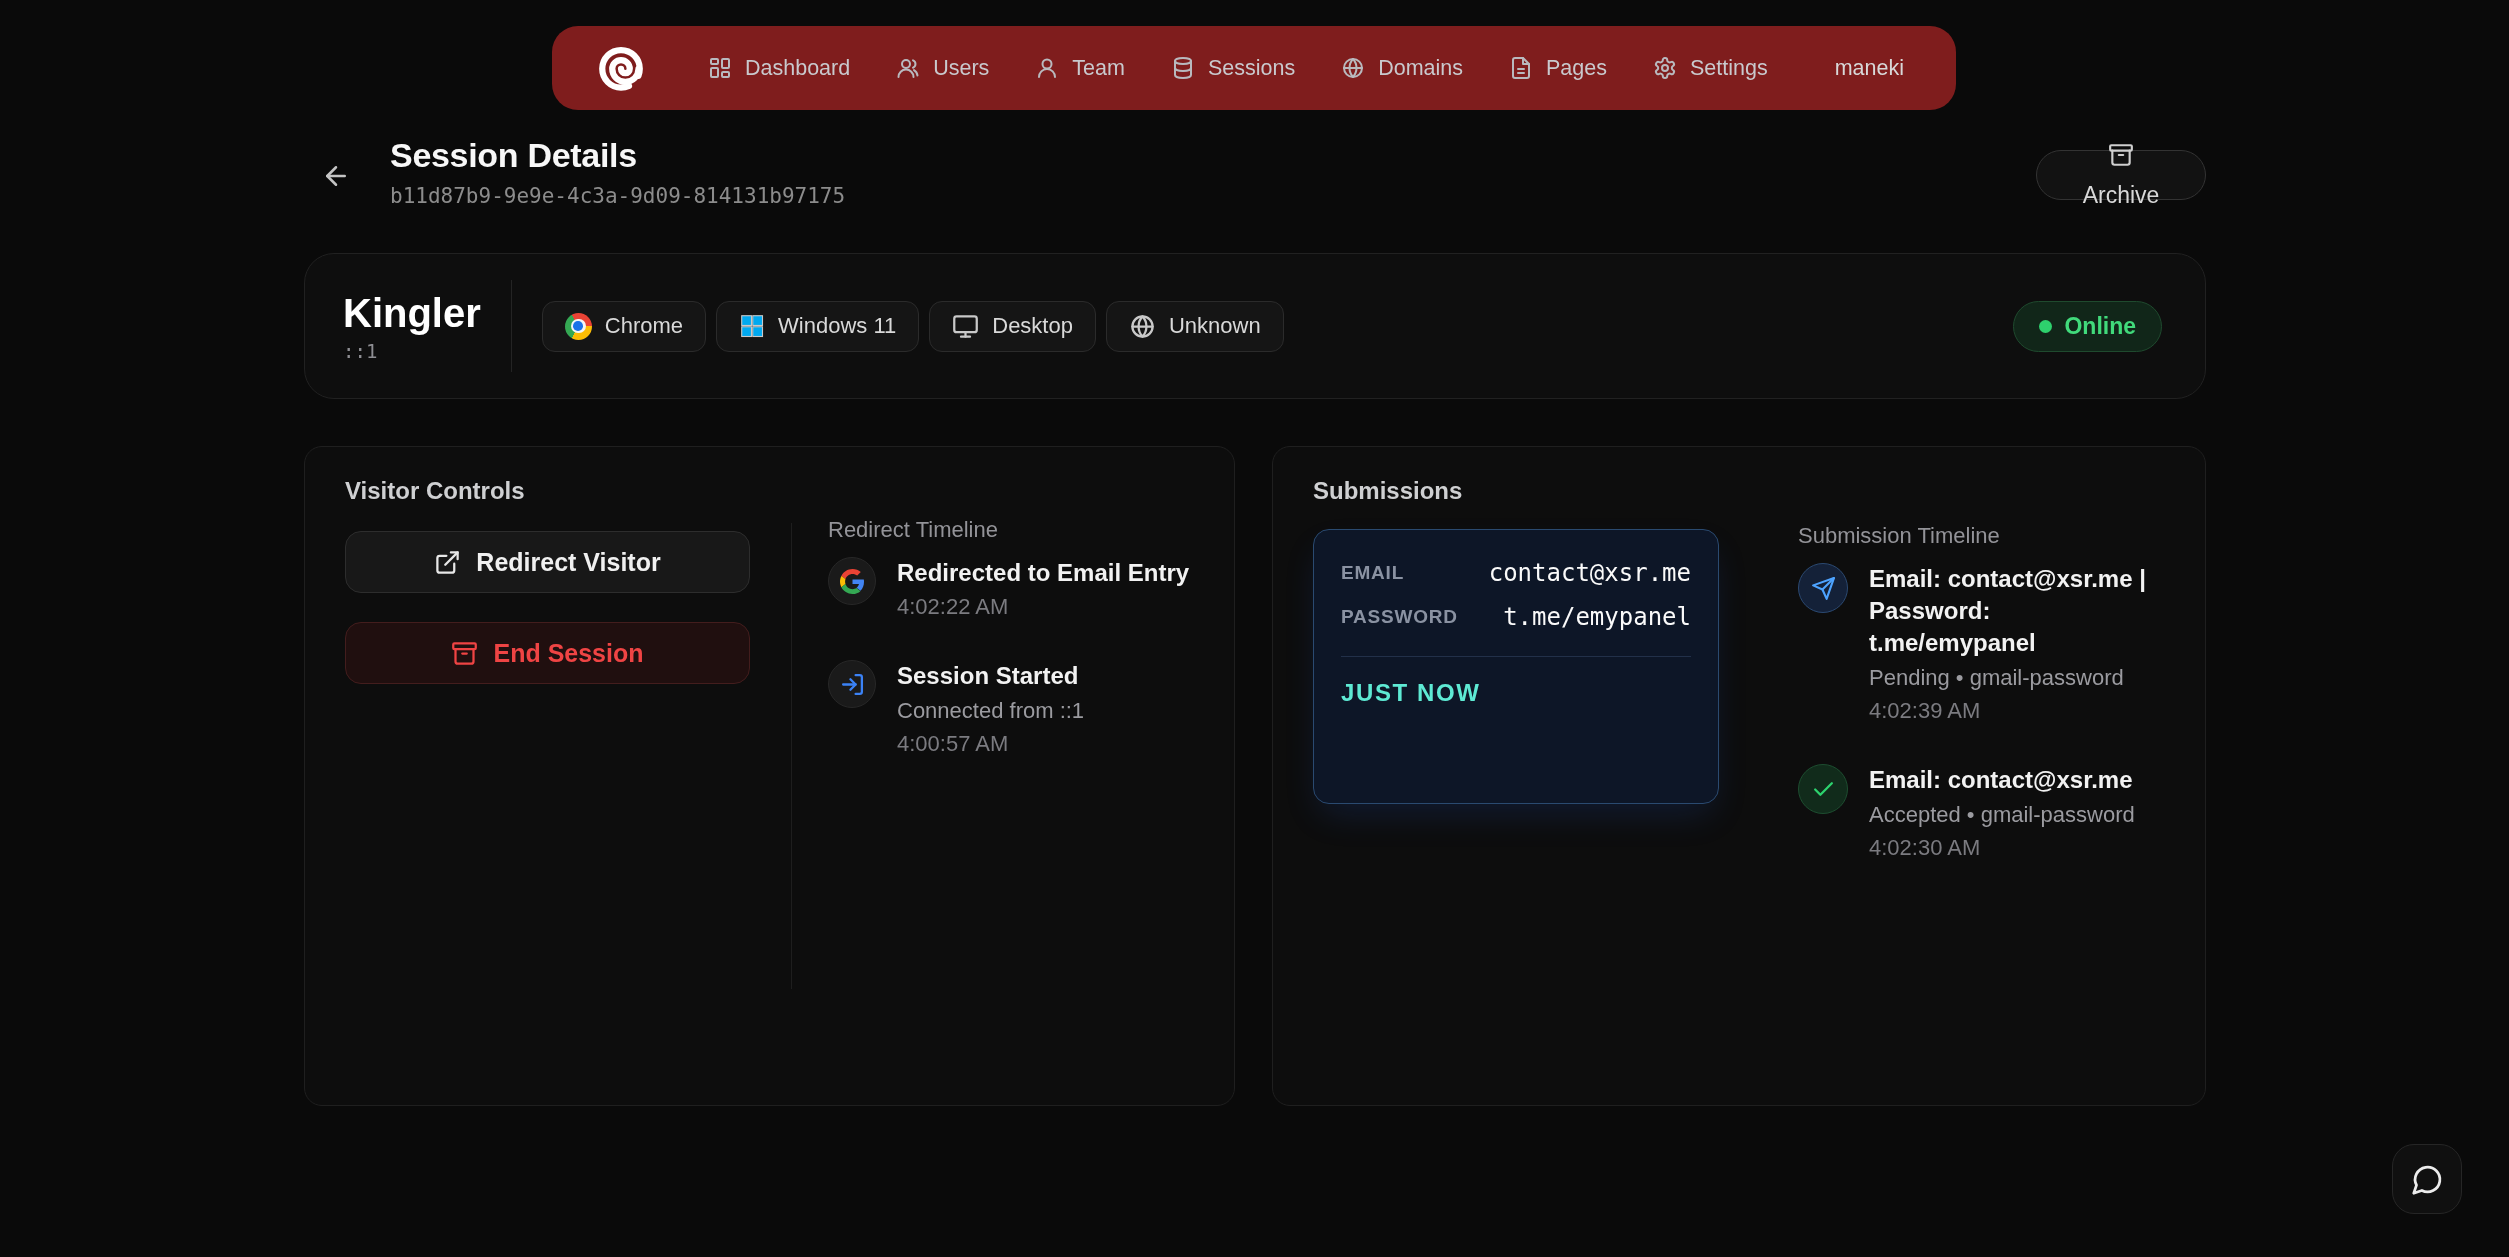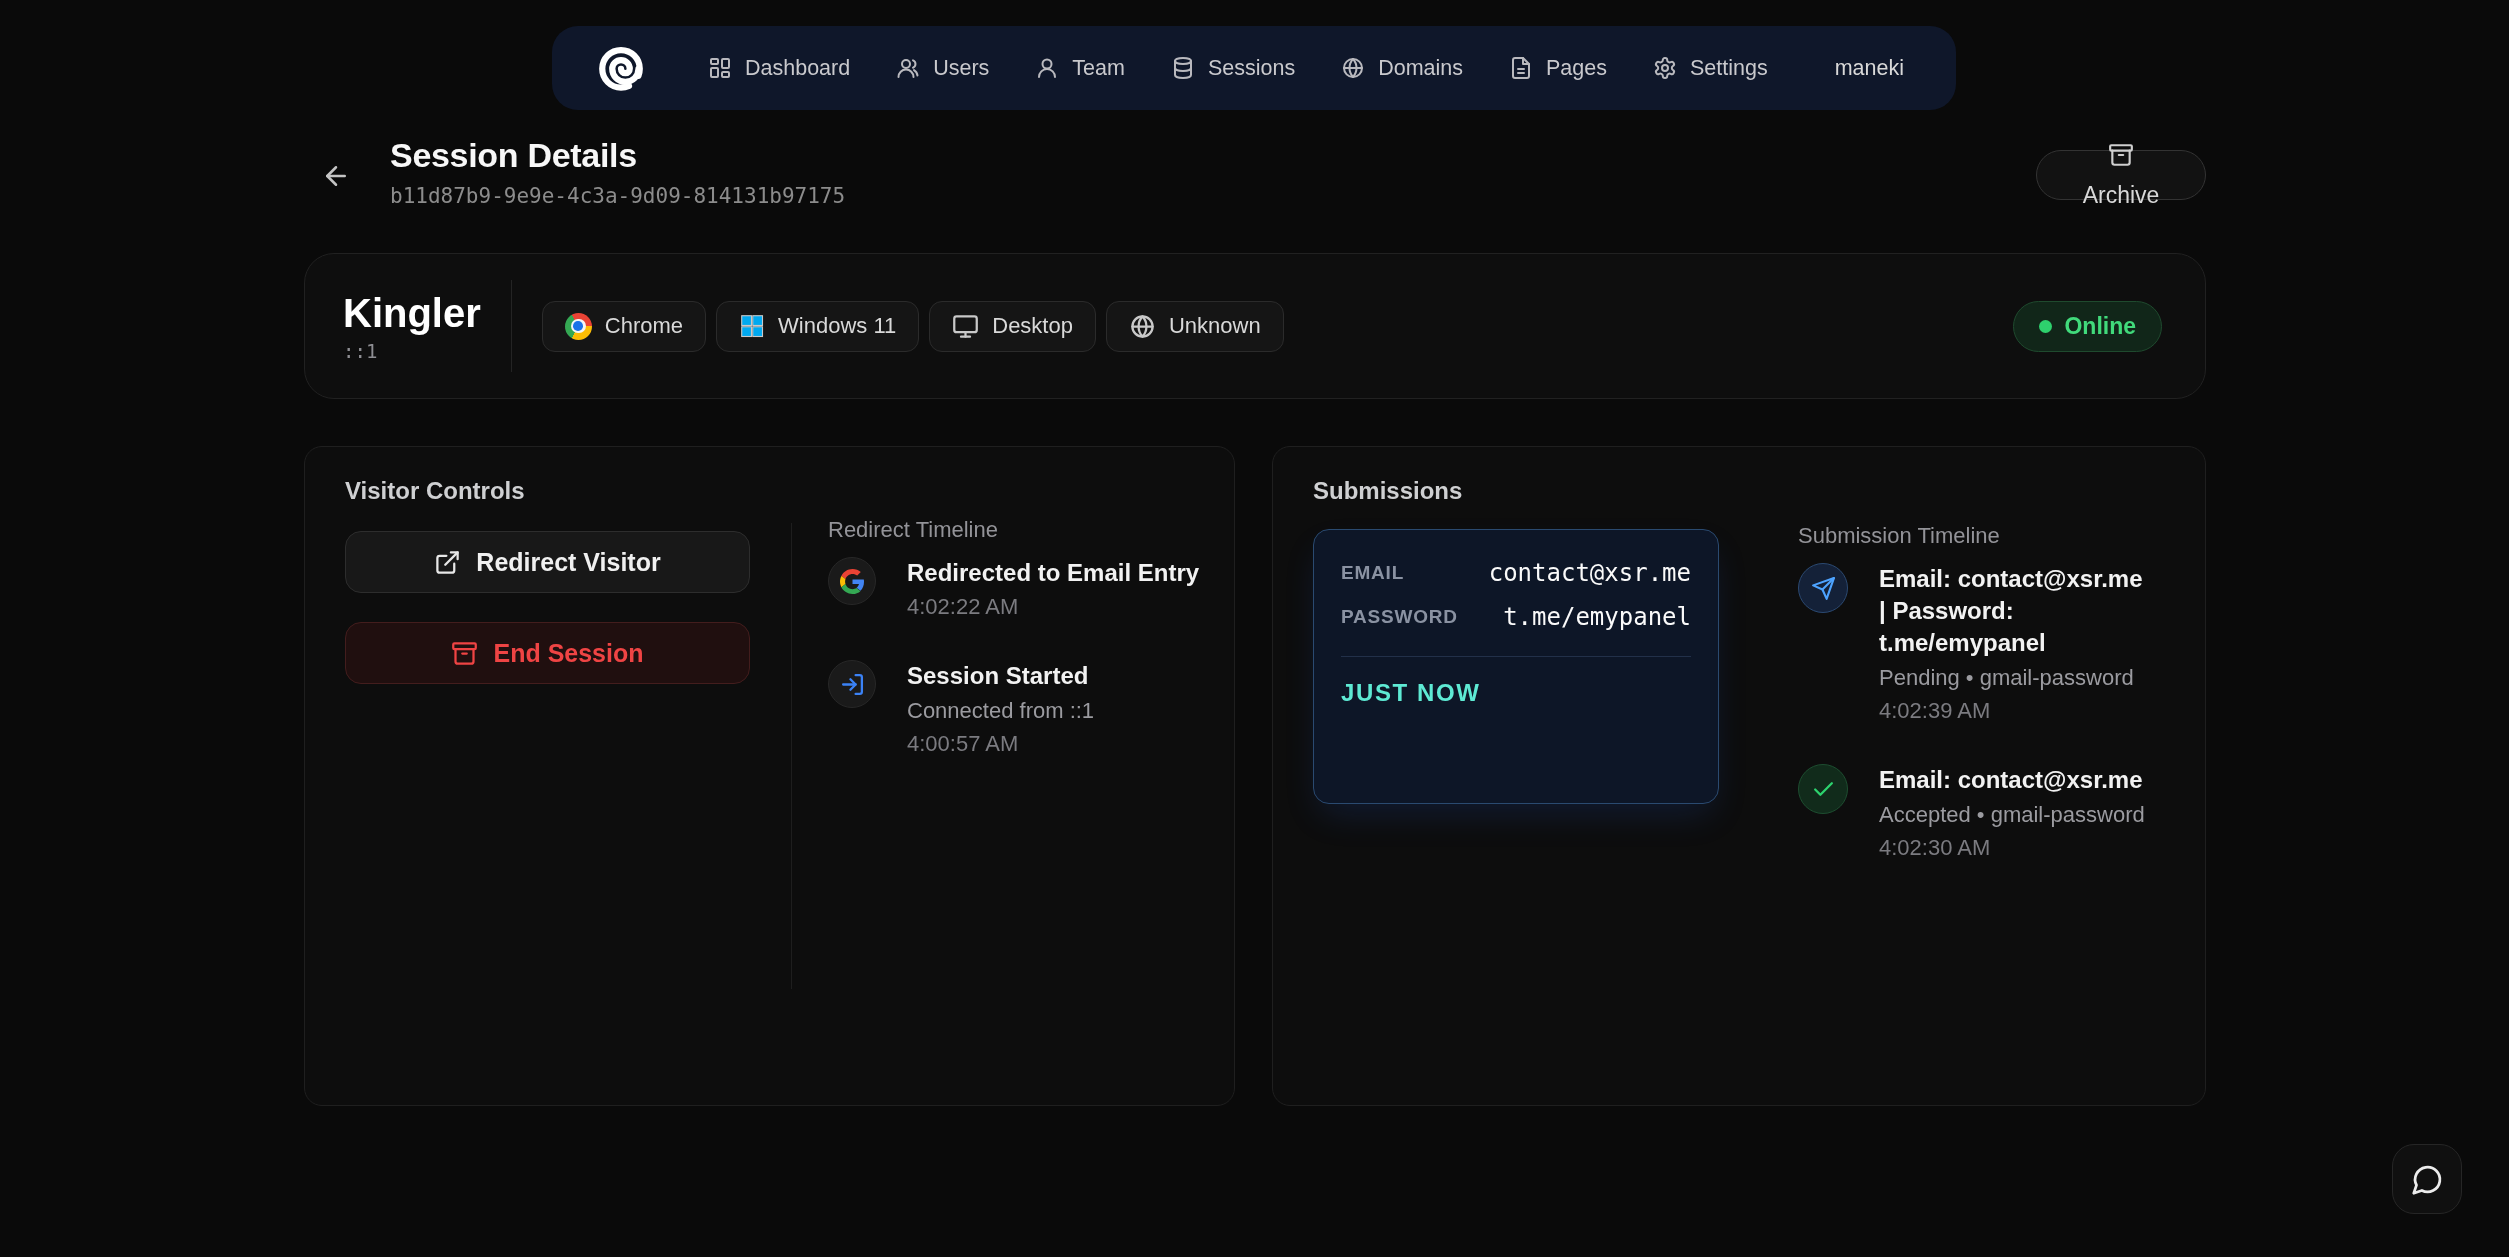--- a/index.html
+++ b/index.html
@@ -10,21 +10,21 @@
     color:#e5e5e5;
     overflow:hidden;
     position:relative;
   }
   .mono { font-family:"DejaVu Sans Mono","Liberation Mono",monospace; }
   svg { display:block; }
 
   
   .nav {
     position:absolute; left:552px; top:26px; width:1404px; height:84px;
-    background:#0f172a; border-radius:26px;
+    background:#7f1d1d; border-radius:26px;
     display:flex; align-items:center; padding:0 52px 0 44px;
   }
   .nav-logo { width:50px; height:50px; color:#ffffff; }
   .nav-items { display:flex; align-items:center; gap:46px; margin-left:62px; }
   .nav-item {
     display:flex; align-items:center; gap:13px;
     font-size:21.5px; color:#c9c9cd; cursor:pointer; white-space:nowrap;
   }
   .nav-item svg { width:24px; height:24px; stroke:#b9b9be; }
   .nav-user { margin-left:auto; font-size:21.5px; color:#d8d8d8; cursor:pointer; }
@@ -89,21 +89,21 @@
   .end-btn { top:175px; background:#200f0f; border:1px solid #431d1d; color:#ef4444; }
   .end-btn svg { width:27px; height:27px; stroke:#ef4444; }
 
   .v-divider { position:absolute; left:486px; top:76px; width:1px; height:466px; background:#1e1e1e; }
 
   .timeline { position:absolute; top:70px; }
   .tl-left { left:523px; width:372px; }
   .tl-right { left:525px; top:76px; width:350px; }
   .tl-header { font-size:22px; color:#939398; margin-bottom:14px; }
   .tl-items { display:flex; flex-direction:column; gap:38px; }
-  .tl-item { display:flex; gap:31px; }
+  .tl-item { display:flex; gap:21px; }
   .tl-circle {
     flex:0 0 auto; width:48px; height:48px; border-radius:50%;
     background:#1a1a1a; border:1px solid #272727;
     display:flex; align-items:center; justify-content:center;
   }
   .tl-circle svg { width:25px; height:25px; }
   .tl-circle.blue-tint  { width:50px; height:50px; background:#142138; border-color:#2b4971; }
   .tl-circle.green-tint { width:50px; height:50px; background:#112b1b; border-color:#1d4d30; }
   .tl-title { font-size:24px; font-weight:600; color:#f2f2f2; line-height:32px; }
   .tl-sub  { font-size:22px; color:#9b9ba0; line-height:30px; margin-top:4px; }

